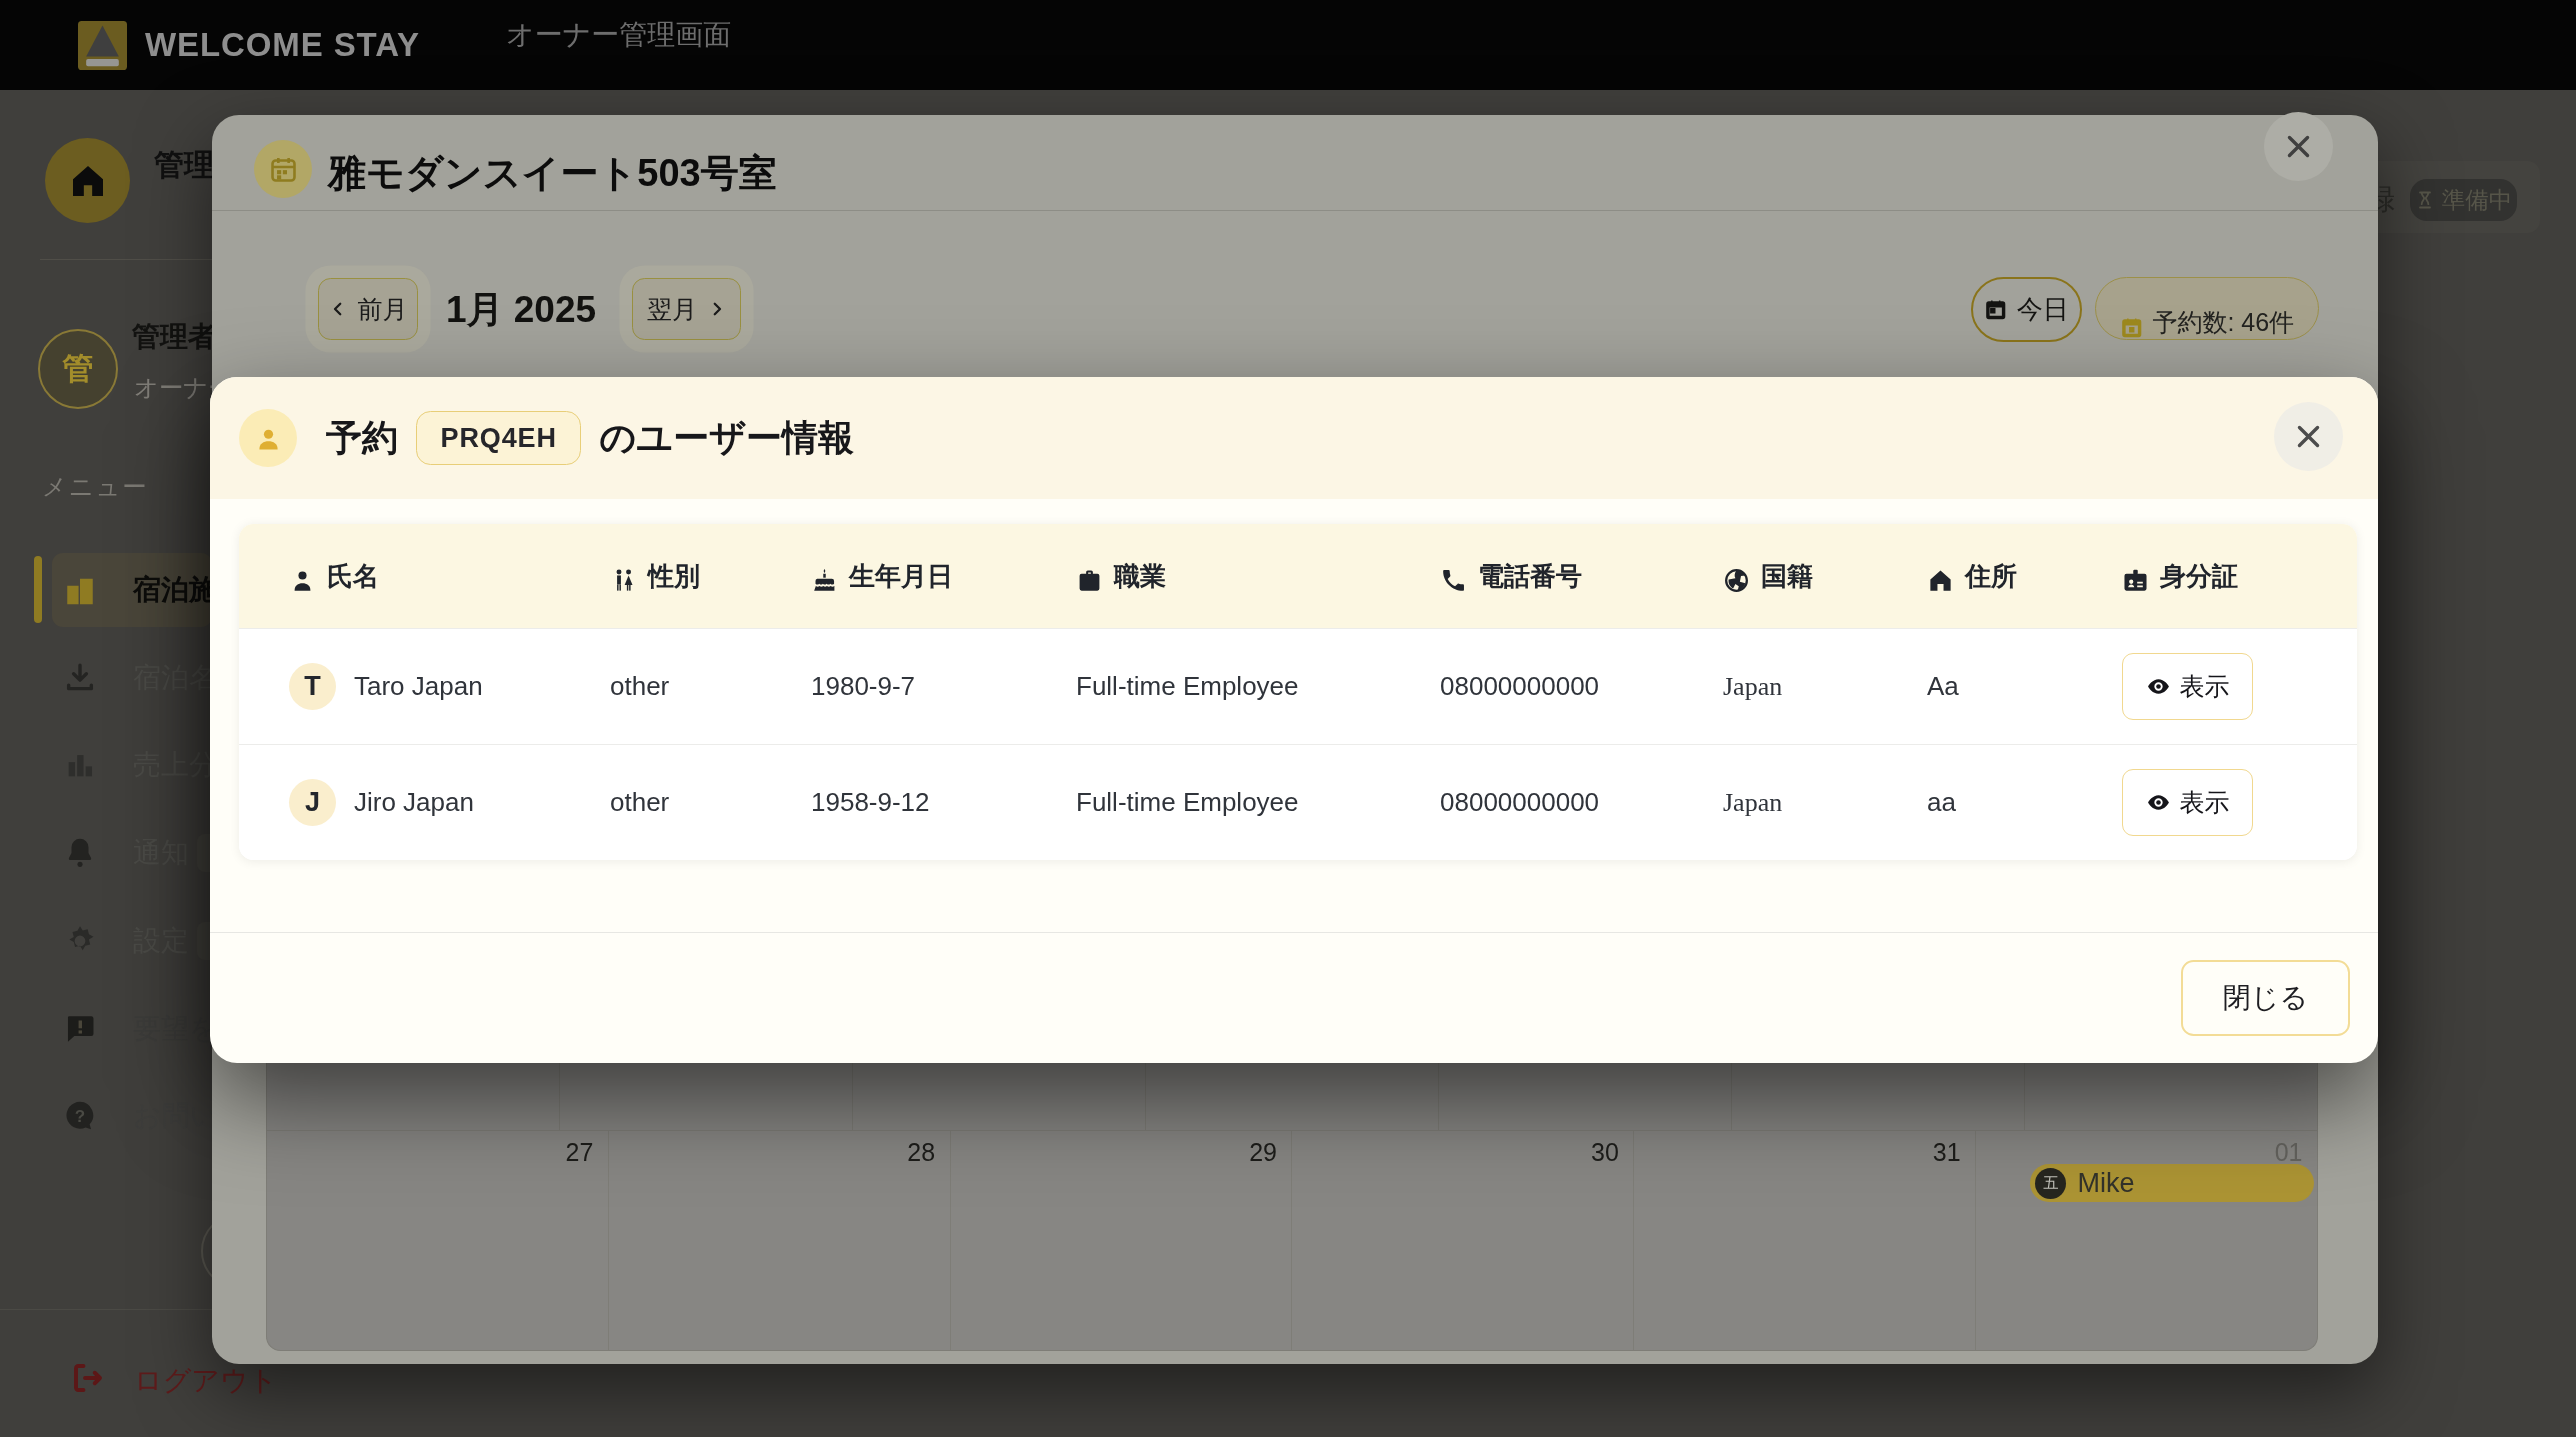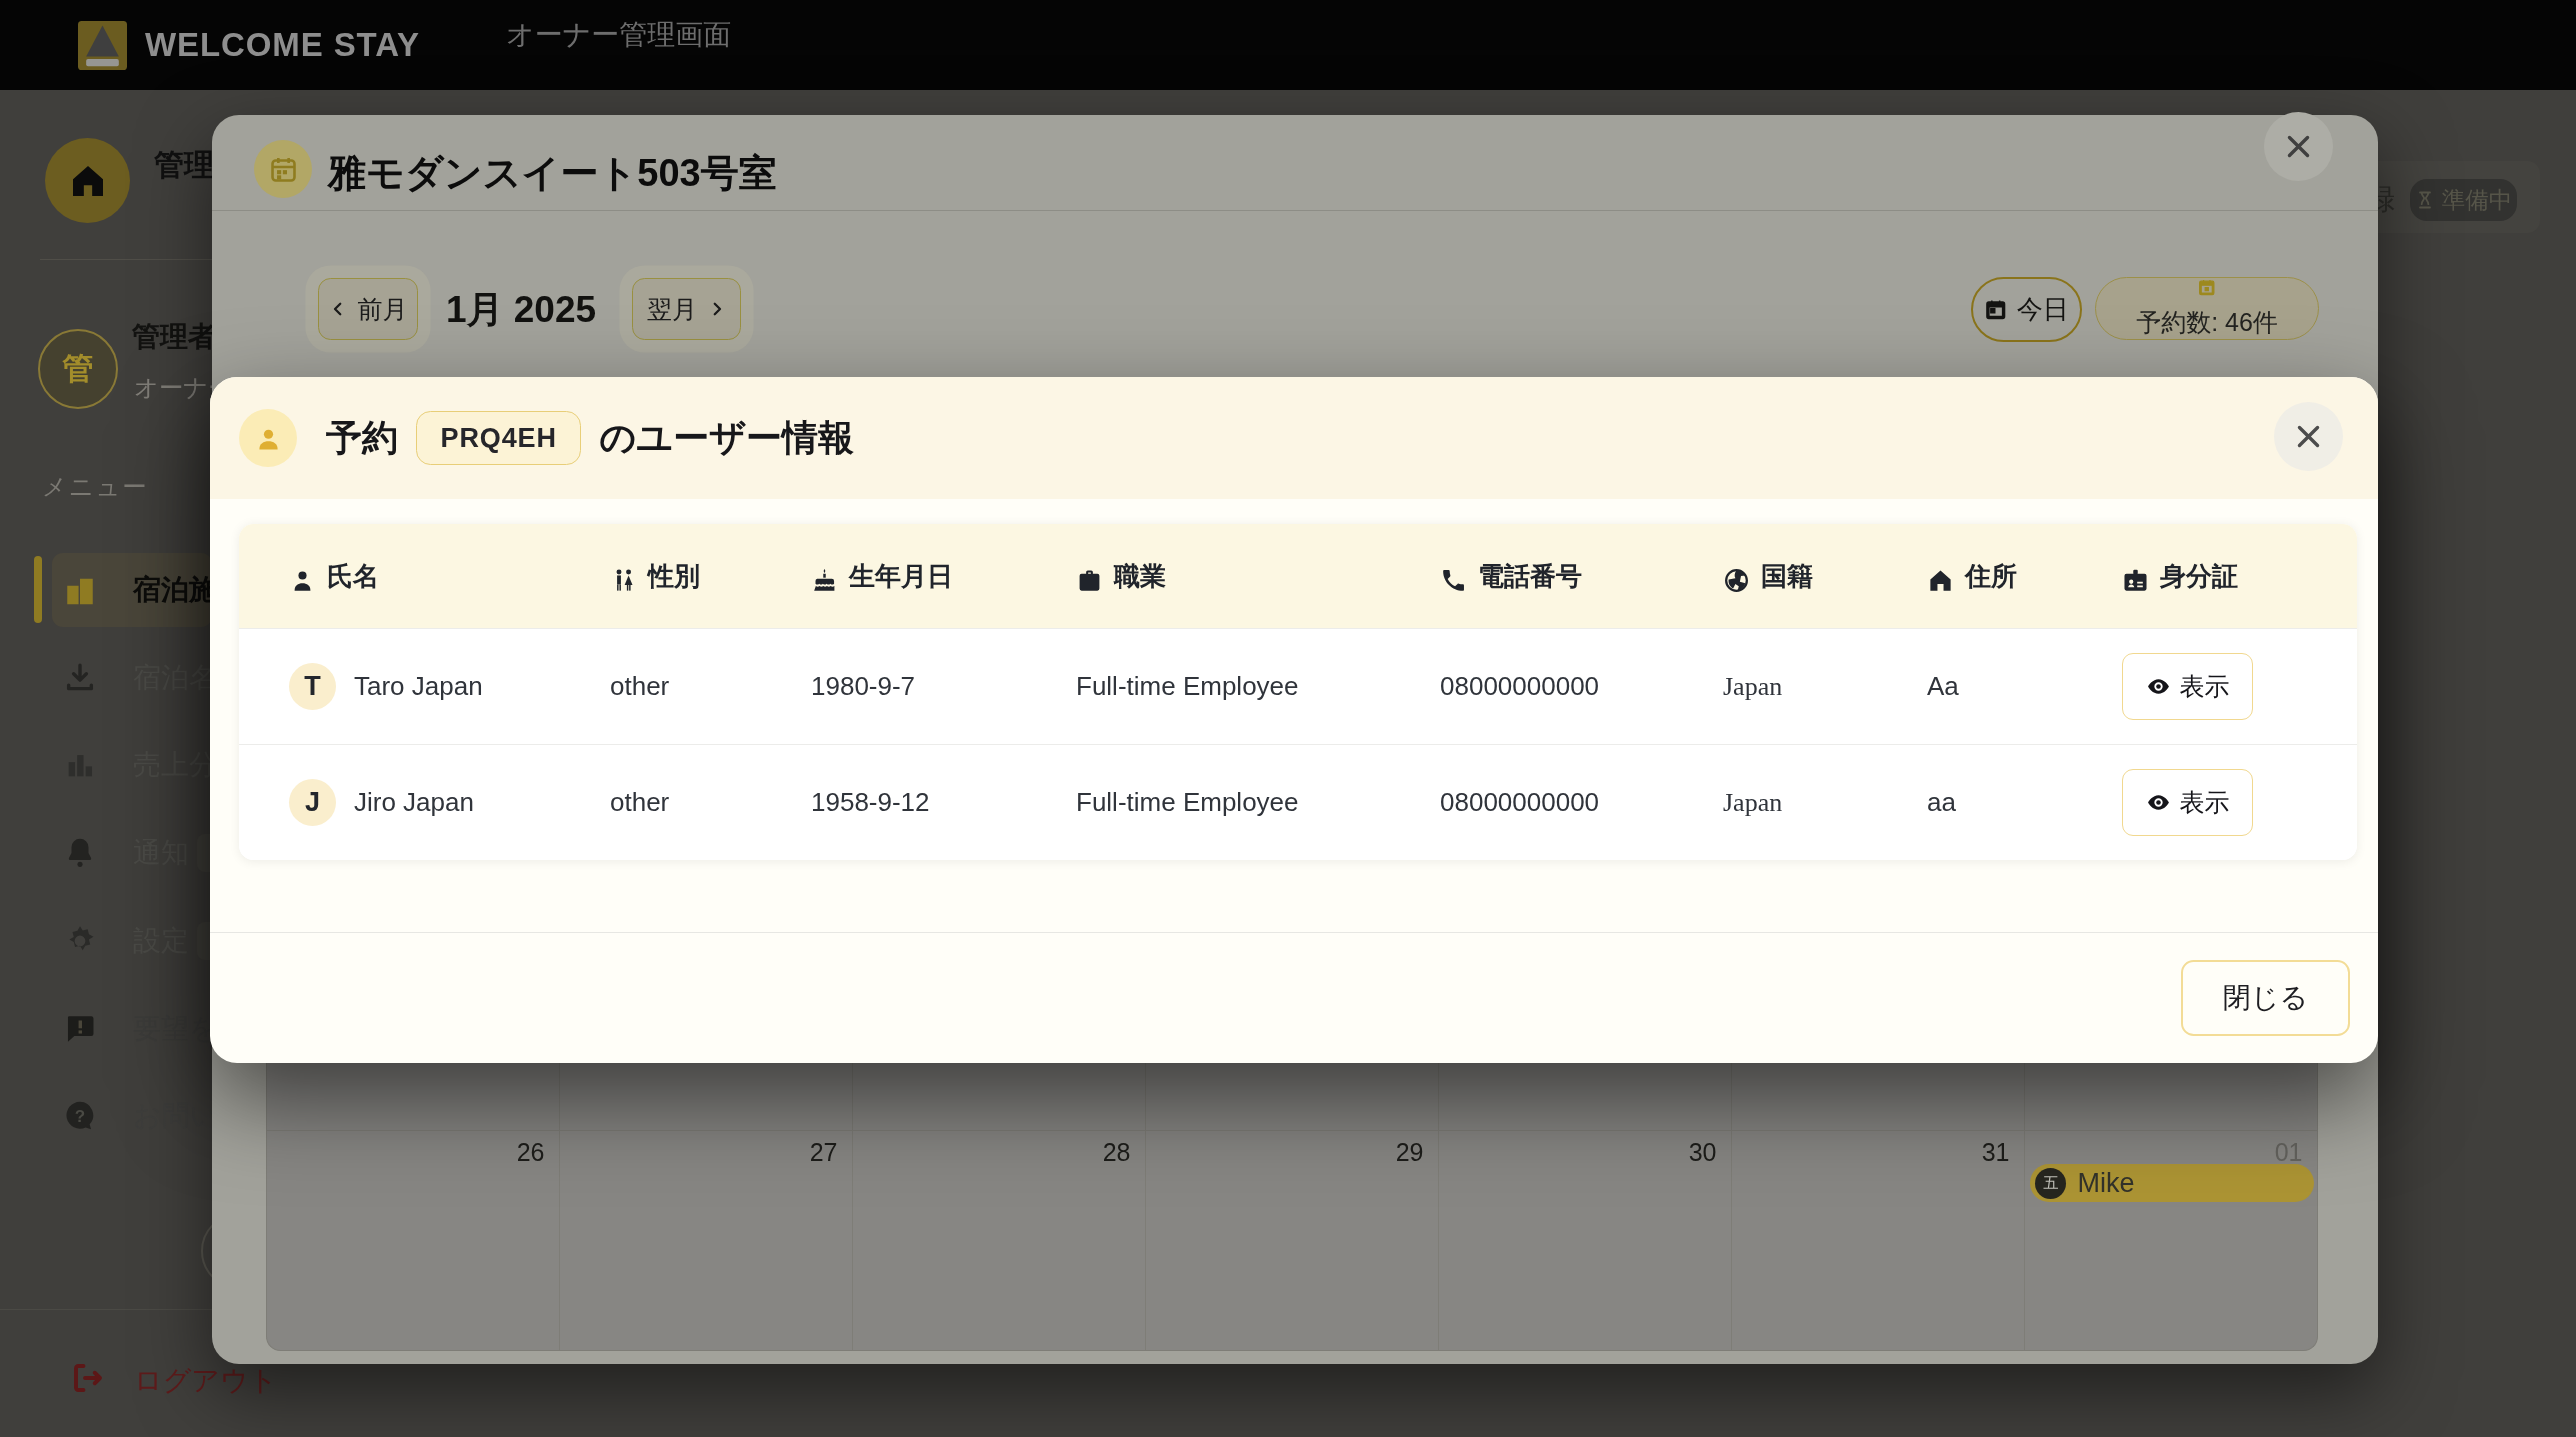--- a/index.html
+++ b/index.html
@@ -52,21 +52,21 @@
   .m1-close{left:2052px;top:-2.7px;width:69px;height:69px;border-radius:50%;background:#ADADA6;
     display:flex;align-items:center;justify-content:center;color:#3F3F3F;}
   .m1-divider{left:0;top:95px;width:2166px;border-top:1.8px solid #8D8D86;}
   .nav-pill{height:60px;border-radius:12.6px;background:#A6A394;border:1.8px solid #999040;
     display:flex;align-items:center;justify-content:center;gap:11px;
     font-size:25px;color:#1B1B1B;box-shadow:0 0 0 12.6px rgba(230,220,170,0.12);}
   .month-title{left:205px;top:170px;width:208px;text-align:center;font-size:37px;font-weight:bold;color:#121210;}
   .pill-today{left:1759px;top:162px;width:107px;height:61px;border-radius:36px;border:2.7px solid #8A741B;
     display:flex;align-items:center;justify-content:center;gap:9px;font-size:26px;color:#141412;}
   .pill-count{left:1883px;top:162px;width:222px;height:61px;border-radius:36px;border:1.8px solid #9C9049;
-    background:#A7A28C;display:flex;align-items:center;justify-content:center;gap:9px;font-size:25px;color:#232320;flex-direction:column;}
+    background:#A7A28C;display:flex;align-items:flex-end;justify-content:center;gap:9px;font-size:25px;color:#232320;}
   .cal-grid{left:54px;top:922px;width:2050px;height:313px;border:1.8px solid #7E7D77;border-top:none;
     border-radius:0 0 14.5px 14.5px;background:#878683;overflow:hidden;}
   .cal-row{display:flex;width:100%;}
   .cal-cell{flex:1;border-right:1.8px solid #7E7D77;position:relative;}
   .cal-cell:last-child{border-right:none;}
   .cal-rowA{height:93px;border-bottom:1.8px solid #7E7D77;}
   .cal-rowB{height:219px;}
   .day-num{position:absolute;top:7.2px;right:14.5px;font-size:25px;color:#1D1D1A;}
   .day-num.other{color:#64635E;}
   .event-chip{position:absolute;left:1763px;top:127px;width:284px;height:38px;border-radius:19px;
@@ -265,23 +265,20 @@
         <div class="cal-cell"></div>
         <div class="cal-cell"></div>
         <div class="cal-cell"></div>
         <div class="cal-cell"></div>
         <div class="cal-cell"></div>
         <div class="cal-cell"></div>
         <div class="cal-cell"></div>
       </div>
       <div class="cal-row cal-rowB">
         <div class="cal-cell">
-            <span class="day-num">26</span>
-          </div>
-        <div class="cal-cell">
             <span class="day-num">27</span>
           </div>
         <div class="cal-cell">
             <span class="day-num">28</span>
           </div>
         <div class="cal-cell">
             <span class="day-num">29</span>
           </div>
         <div class="cal-cell">
             <span class="day-num">30</span>

